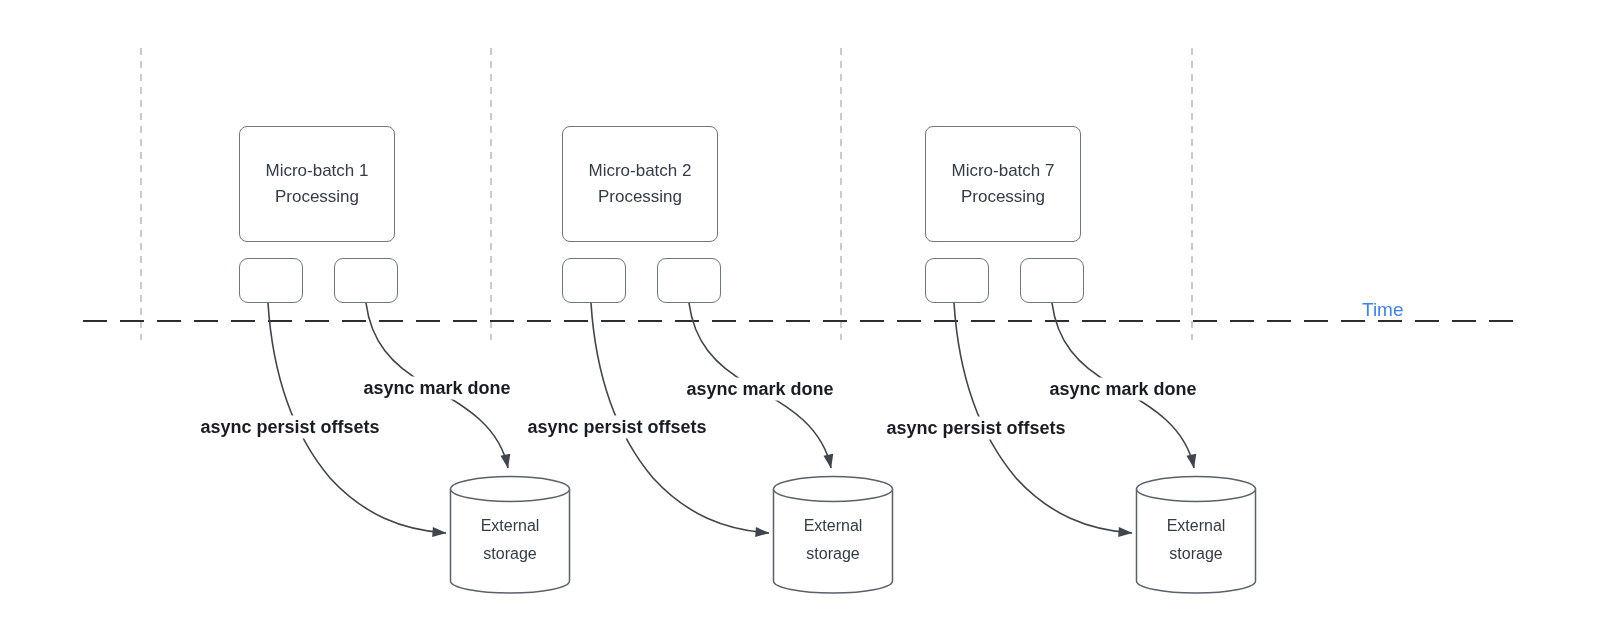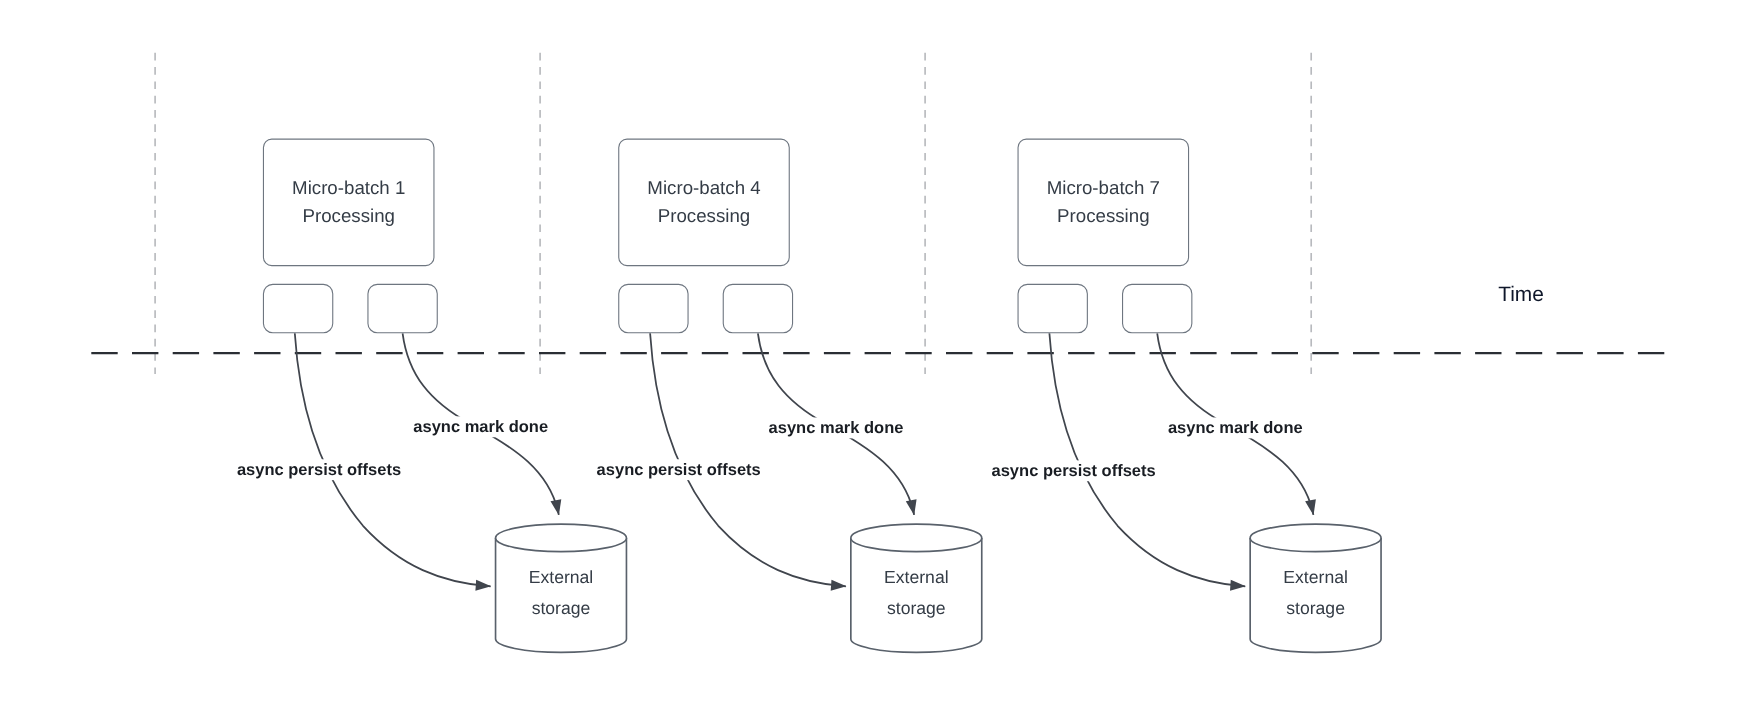--- a/index.html
+++ b/index.html
@@ -64,41 +64,42 @@
     width: 64px;
     height: 45px;
     box-sizing: border-box;
     border: 1.5px solid #6e7680;
     border-radius: 9px;
     background: #ffffff;
   }
   .edge-label {
     position: absolute;
     transform: translate(-50%, -50%);
-    font-size: 15px;
+    font-size: 18px;
     font-weight: bold;
     color: #191d23;
     background: #ffffff;
     padding: 1px 3px;
     white-space: nowrap;
   }
   .storage-label {
     position: absolute;
     transform: translateX(-50%);
     text-align: center;
     font-size: 16px;
     line-height: 28px;
     color: #343c46;
     white-space: pre-line;
   }
   .time-label {
     position: absolute;
     font-size: 19px;
-    color: #0f172a;
+    color: #3b82f6;
     white-space: nowrap;
+    margin-top: 41px;
   }
 </style>
 </head>
 <body>
 
 <div class="canvas">
 
   <svg class="layer" viewBox="0 0 1600 642" xmlns="http://www.w3.org/2000/svg">
     <defs>
       <marker id="edgeArrow" markerWidth="16" markerHeight="12" refX="14.5" refY="6" orient="auto" markerUnits="userSpaceOnUse">
@@ -140,21 +141,21 @@
 
   <div class="node" style="left:239px; top:126px;">Micro-batch 1
 Processing</div>
   <div class="chip" style="left:239px; top:258px;"></div>
   <div class="chip" style="left:334px; top:258px;"></div>
   <div class="edge-label" style="left:290px; top:427px;">async persist offsets</div>
   <div class="edge-label" style="left:437px; top:388px;">async mark done</div>
   <div class="storage-label" style="left:510px; top:512px;">External
 storage</div>
 
-  <div class="node" style="left:562px; top:126px;">Micro-batch 4
+  <div class="node" style="left:562px; top:126px;">Micro-batch 2
 Processing</div>
   <div class="chip" style="left:562px; top:258px;"></div>
   <div class="chip" style="left:657px; top:258px;"></div>
   <div class="edge-label" style="left:617px; top:427px;">async persist offsets</div>
   <div class="edge-label" style="left:760px; top:389px;">async mark done</div>
   <div class="storage-label" style="left:833px; top:512px;">External
 storage</div>
 
   <div class="node" style="left:925px; top:126px;">Micro-batch 7
 Processing</div>

